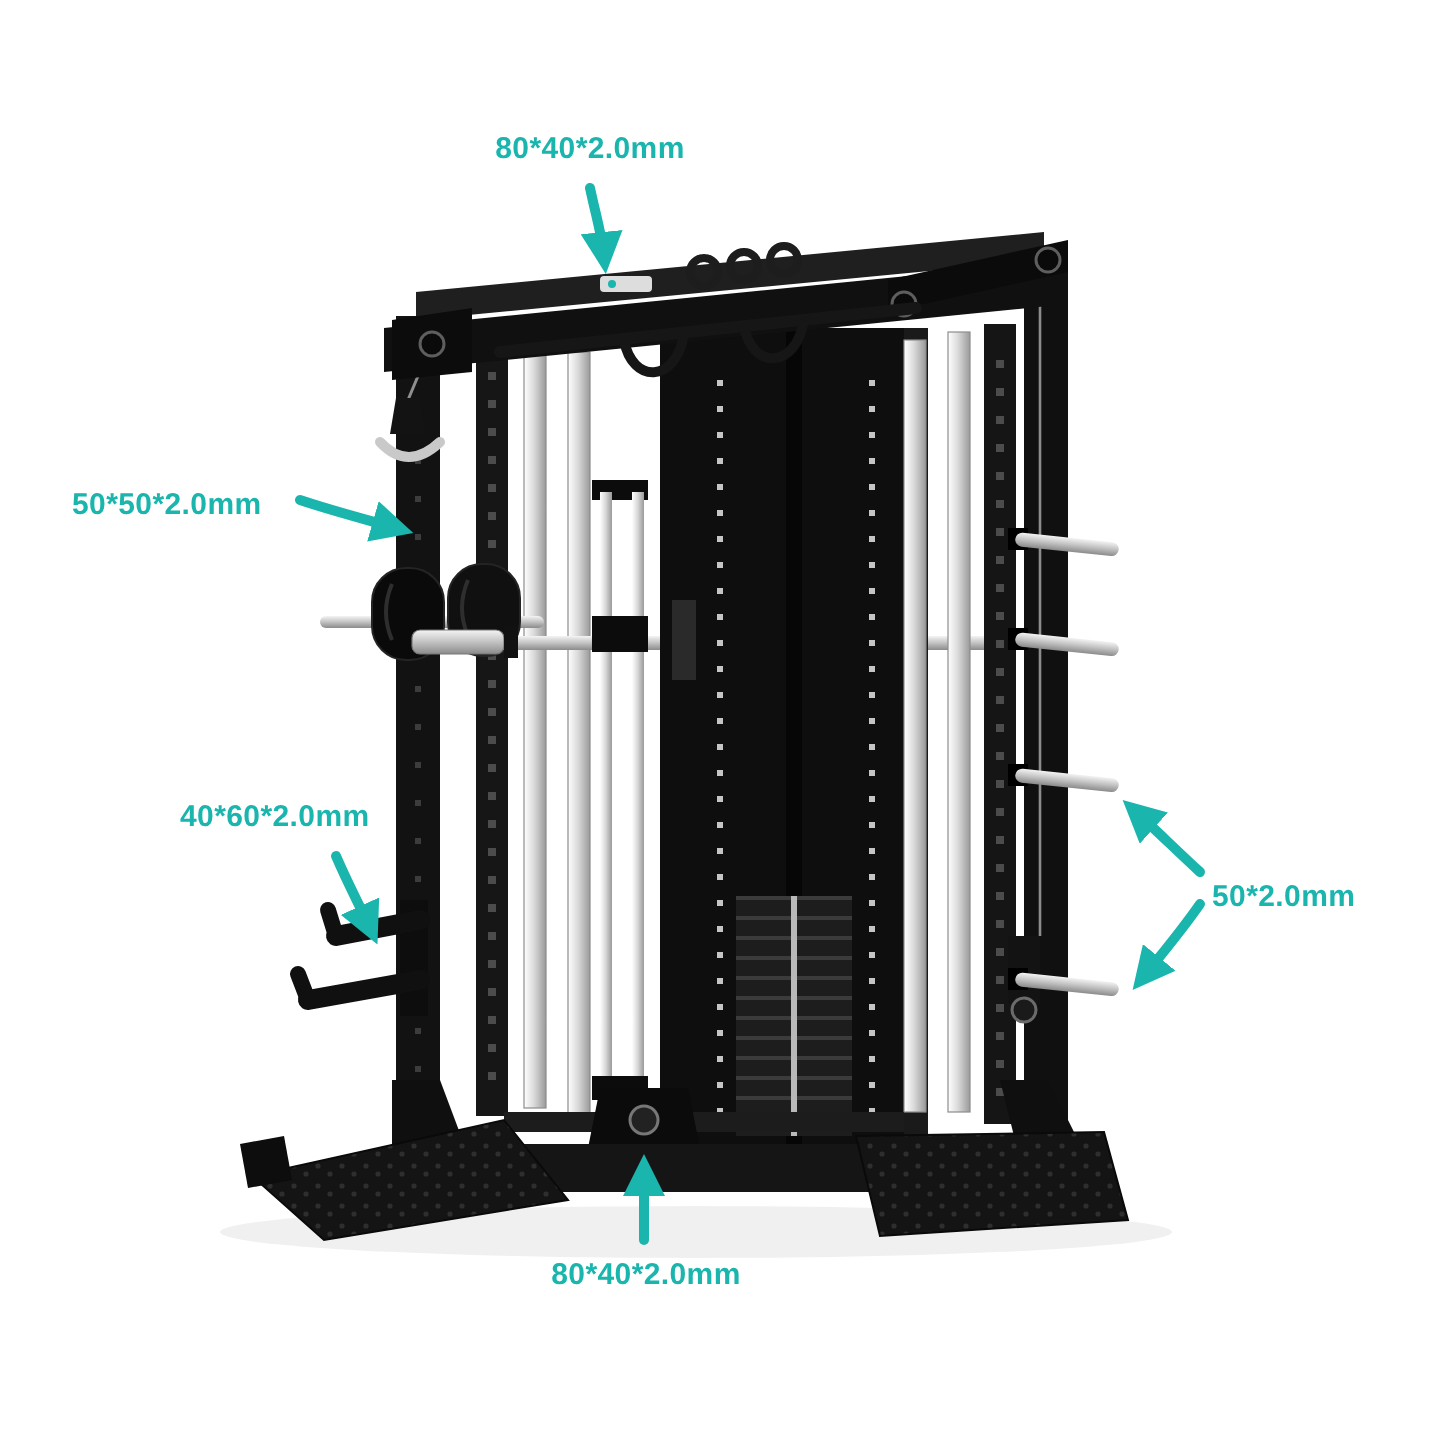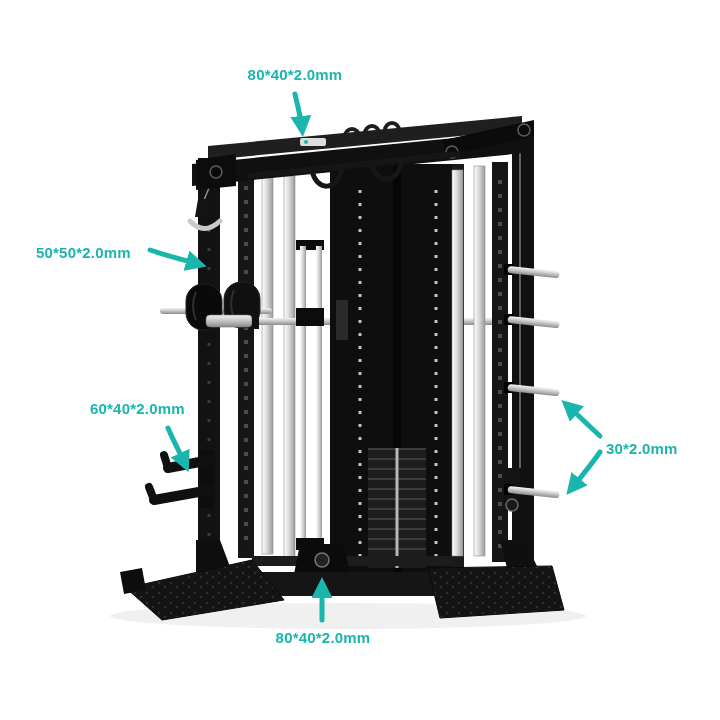--- a/index.html
+++ b/index.html
@@ -170,19 +170,19 @@
     <path d="M168,428 C174,442 180,453 185,464" fill="none" stroke="#1ab5ad" stroke-width="5" stroke-linecap="round" marker-end="url(#ah)"></path>
     <path d="M600,436 C588,425 578,415 568,406" fill="none" stroke="#1ab5ad" stroke-width="5" stroke-linecap="round" marker-end="url(#ah)"></path>
     <path d="M600,452 C591,465 581,477 572,488" fill="none" stroke="#1ab5ad" stroke-width="5" stroke-linecap="round" marker-end="url(#ah)"></path>
     <path d="M322,620 C322,608 322,598 322,586" fill="none" stroke="#1ab5ad" stroke-width="5" stroke-linecap="round" marker-end="url(#ah)"></path>
   </svg>
 
   <div class="ann center" style="left:230px;top:66px;width:130px;">80*40*2.0mm</div>
 
   <div class="ann" style="left:36px;top:244px;">50*50*2.0mm</div>
 
-  <div class="ann" style="left:90px;top:400px;">60*40*2.0mm</div>
+  <div class="ann" style="left:90px;top:400px;">40*60*2.0mm</div>
 
-  <div class="ann" style="left:606px;top:440px;">30*2.0mm</div>
+  <div class="ann" style="left:606px;top:440px;">50*2.0mm</div>
 
   <div class="ann center" style="left:258px;top:629px;width:130px;">80*40*2.0mm</div>
 
 </div>
 
 </body></html>

